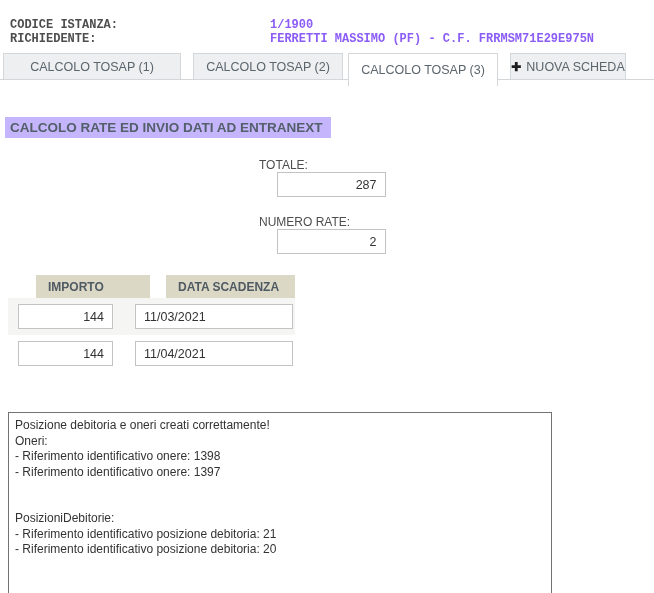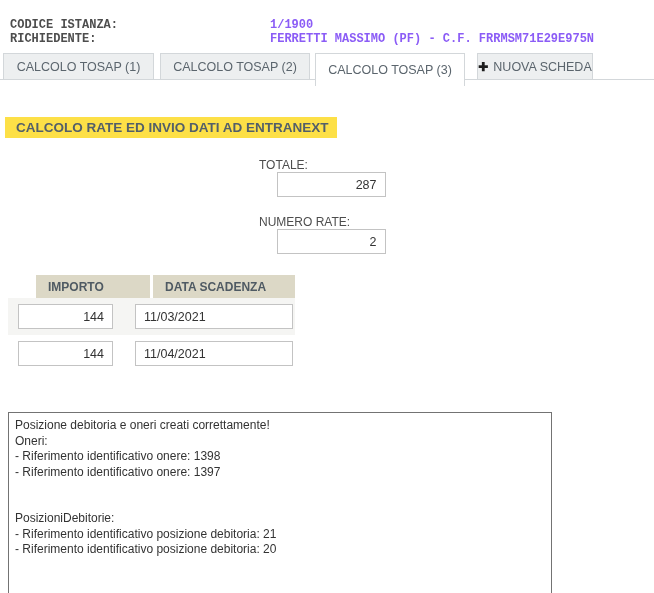--- a/index.html
+++ b/index.html
@@ -20,48 +20,48 @@
   
   .tabbar { position: relative; margin: 7px 0 0 3px; height: 33px; }
   .tab-underline { position:absolute; left:-3px; right:0; top:26px; height:1px; background:#d3d7da; z-index:0; }
   .tabs { display:flex; align-items:flex-start; position:relative; }
   .tab {
     height: 27px; background:#edeff0; border:1px solid #d3d7da;
     color:#5b656d; font-size:12.5px;
     display:flex; align-items:center; justify-content:center;
     cursor:pointer; position:relative; z-index:1;
   }
-  .tab-1 { width:151px; margin-right:6px; }
+  .tab-1 { width:178px; margin-right:12px; }
   .tab-2 { width:150px; margin-right:5px; }
   .tab-3 { width:150px; margin-right:12px; }
   .tab-new { width:116px; }
   .tab.active { height:33px; background:#fff; border-bottom:none; z-index:2; }
   .plus-icon { font-weight:bold; color:#1d1d1d; margin-right:5px; font-size:12px; }
 
   
   .content { margin-left: 8px; }
   .section-title {
     display:inline-block; margin-top:31px; margin-left:-3px;
-    background:#fde047; color:#535f69;
-    font-weight:bold; font-size:13.5px; padding:3px 8px 3px 11px;
+    background:#c4b5fd; color:#535f69;
+    font-weight:bold; font-size:13.5px; padding:3px 8px 3px 5px;
   }
   .form-row { display:flex; align-items:center;flex-direction:column; }
   .row-totale { margin-top:20px; }
   .row-rate   { margin-top:18px; }
   .form-label { width:144px; color:#4d4d4d; font-size:12px; }
   input[type="text"] {
     height:25px; border:1px solid #c3c3c3; background:#fff;
     font-family:"Liberation Sans", sans-serif; font-size:12.5px; color:#333;
     outline:none;
   }
   .num-input { width:109px; text-align:right; padding:0 8px; }
 
   
   .rate-table { margin-top:21px; width:287px; }
-  .rt-header { display:flex; gap:3px;padding-left:28px; }
+  .rt-header { display:flex; gap:16px;padding-left:28px; }
   .rt-hcell {
     background:#dcd8c6; color:#4f5a63; font-weight:bold; font-size:12px;
     height:23px; display:flex; align-items:center; padding-left:12px;
   }
   .rt-hcell.c1 { width:114px; }
   .rt-hcell.c2 { flex:1; }
   .rt-row { display:flex; align-items:flex-start; padding:6px 0 6px 10px;gap:8px; }
   .rt-row.odd { background:#f5f5f3; }
   .importo-input { width:95px; text-align:right; padding:0 8px; }
   .scadenza-input { width:158px; padding:0 8px; margin-left:14px; }

